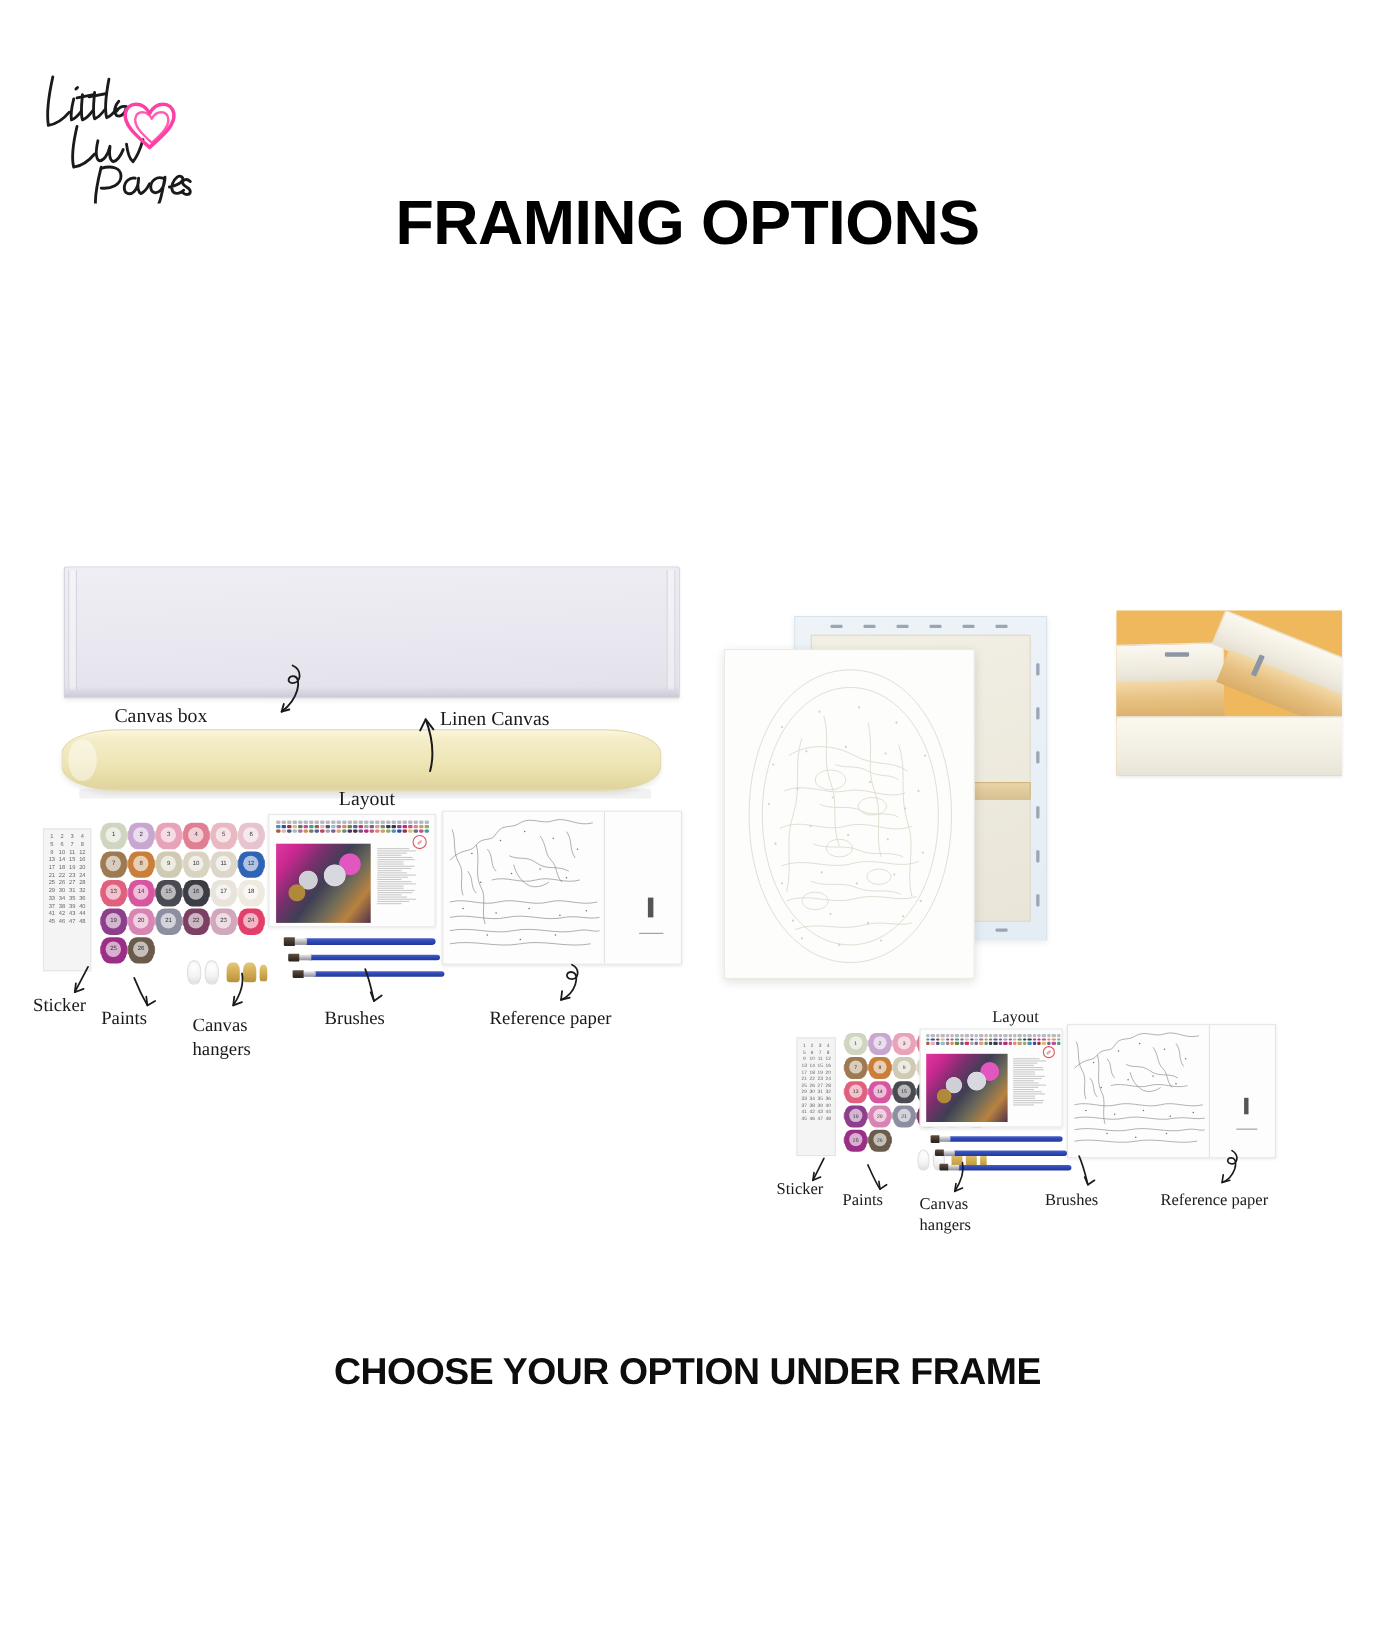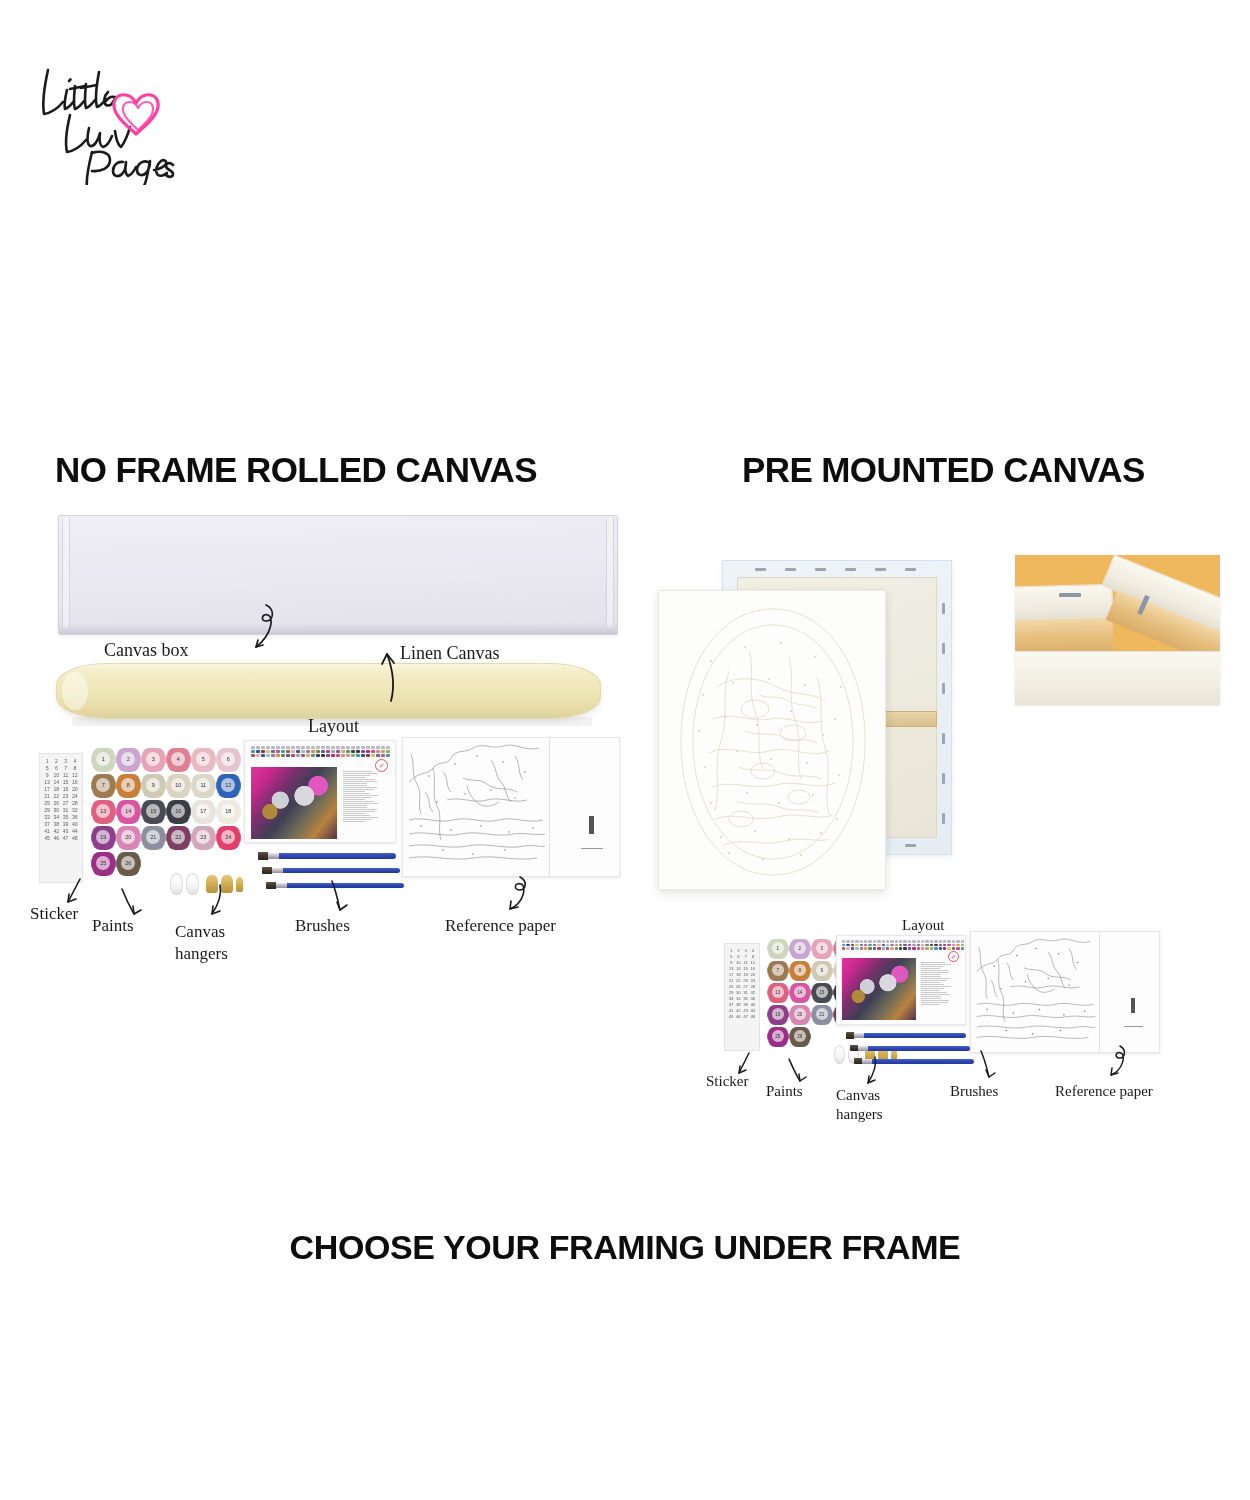--- a/index.html
+++ b/index.html
@@ -243,23 +243,22 @@
         <path d="M130 122 C125 120, 119 124, 119 130 C119 135, 124 137, 128 133 C131 130, 132 125, 132 121 C130 131, 129 140, 126 146 C123 151, 117 151, 115 147"></path>
         <path d="M136 130 C141 129, 146 127, 148 124 C149 121, 146 119, 143 121 C139 124, 137 130, 139 134 C141 137, 146 136, 149 133"></path>
         <path d="M155 125 C152 122, 148 123, 148 126 C148 130, 155 130, 155 134 C155 137, 151 138, 148 135"></path>
       </g>
 
       <path d="M118 63 C112 52, 98 52, 96 63 C94 74, 108 85, 118 94 C128 85, 142 74, 140 63 C138 52, 124 52, 118 63 Z" fill="none" stroke="#ff3fa4" stroke-width="3.2" stroke-linejoin="round"></path>
       <path d="M120 68 C116 60, 106 60, 105 68 C104 76, 114 84, 120 90 C126 84, 136 76, 135 68 C134 60, 124 60, 120 68 Z" fill="none" stroke="#ff3fa4" stroke-width="2.2" stroke-linejoin="round" opacity="0.85"></path>
     </svg>
   </div>
 
-
-  <div class="section-title" id="title-left">NO FRAME ROLLED CANVAS</div>
-  <div class="section-title" id="title-right">PRE MOUNTED CANVAS</div>
+  <div class="main-title">FRAMING OPTIONS</div>
+
 
   <div class="panel" id="panel-left">
 
     <div class="pbox" style="left:28px; top:10px; width:560px; height:120px;">
       <div class="tab-l"></div>
         <div class="tab-r"></div>
     </div>
 
     <div class="serif-label" style="left:74px; top:136px; font-size:18px;">Canvas box</div>
     <svg class="arrow-svg" style="left:212px; top:98px; width:40px; height:55px;" viewBox="0 0 40 55">
@@ -1084,15 +1083,15 @@
     <svg class="arrow-svg" style="left:336px; top:544px; width:22px; height:32px;" viewBox="0 0 22 32">
       <path d="M5 2 C9 11, 11 20, 13 28" fill="none" stroke="#1a1a1a" stroke-width="1.5" stroke-linecap="round"></path>
       <path d="M13 28 l-3 -7 M13 28 l6 -4" fill="none" stroke="#1a1a1a" stroke-width="1.5" stroke-linecap="round"></path>
     </svg>
     <svg class="arrow-svg" style="left:462px; top:538px; width:30px; height:38px;" viewBox="0 0 30 38">
       <path d="M18 3 C25 7, 23 16, 17 15 C12 14, 14 8, 19 10 C24 12, 21 27, 9 32" fill="none" stroke="#1a1a1a" stroke-width="1.5" stroke-linecap="round"></path>
       <path d="M9 32 l7 -2 M9 32 l1 -7" fill="none" stroke="#1a1a1a" stroke-width="1.5" stroke-linecap="round"></path>
     </svg>
   </div>
 
-  <div class="bottom-title">CHOOSE YOUR FRAMING UNDER FRAME</div>
+  <div class="bottom-title">CHOOSE YOUR OPTION UNDER FRAME</div>
 
 </div>
 
 </body></html>

